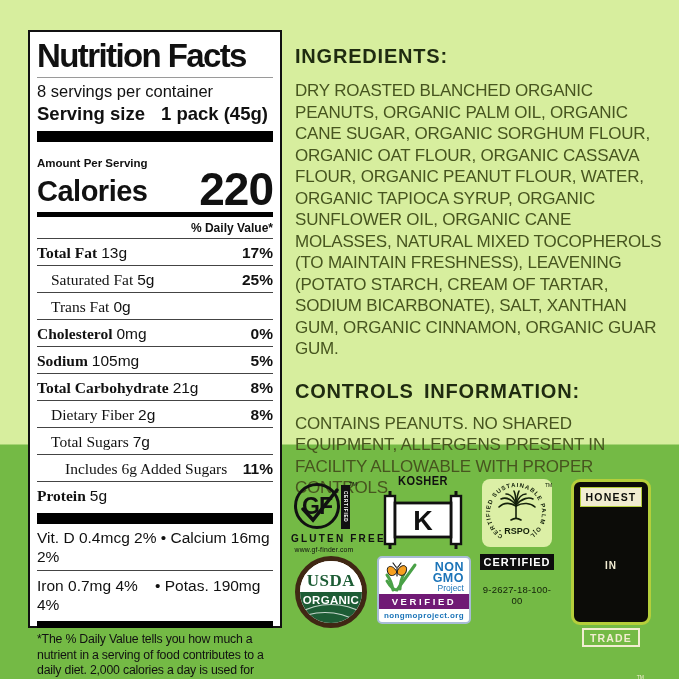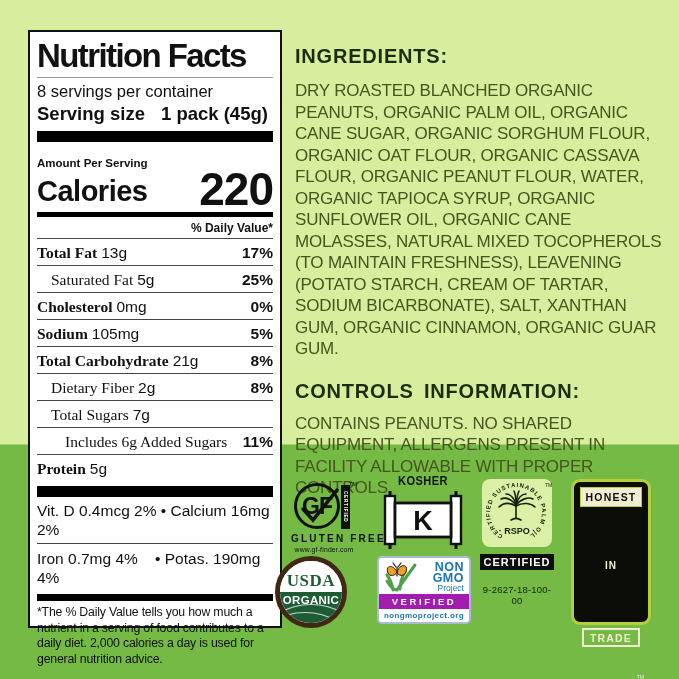--- a/index.html
+++ b/index.html
@@ -73,40 +73,40 @@
     border:3px solid #b5cf3b; border-radius:9px; display:flex; flex-direction:column; align-items:center;gap:26px; }
   .hn-bar { margin-top:5px; width:62px; height:20px; background:#f2edd2; border:1px solid #b5cf3b;
     color:#0c0c08; font-weight:bold; font-size:10.5px; letter-spacing:1.2px; text-align:center; line-height:18px; }
   .hn-stem { width:20px; height:25px; background:#f2edd2; border-left:1px solid #b5cf3b; border-right:1px solid #b5cf3b; }
   .hn-in { color:#f2edd2; font-weight:bold; font-size:10px; letter-spacing:1px; line-height:14px; height:14px; }
   .hn-trade { margin-top:3px; border:2px solid #f2edd2; color:#f2edd2; font-weight:bold;
     font-size:10.5px; letter-spacing:1.2px; padding:2px 6px 1px 6px; line-height:12px; }
   .hn-tm { align-self:flex-end; color:#f2edd2; font-size:5px; margin:1px 4px 0 0; }
 
   
-  .usda { left:275px; top:556px; width:72px; height:72px; border-radius:50%;
+  .usda { left:295px; top:556px; width:72px; height:72px; border-radius:50%;
     border:5px solid #402814; overflow:hidden; background:#fff; position:absolute; }
   .usda-top { height:50%; background:#fff; display:flex; align-items:flex-end; justify-content:center; }
   .usda-top span { font-family:"Liberation Serif", serif; font-weight:bold; font-size:17px;
     color:#1d5c35; letter-spacing:0.5px; line-height:22px; }
   .usda-bottom { height:50%; background:#1d5c35; position:relative; display:flex; align-items:flex-start; justify-content:center; }
   .usda-bottom span { color:#fff; font-weight:bold; font-size:11.5px; letter-spacing:0.3px; line-height:17px; position:relative; z-index:2; }
   .usda-arc { position:absolute; border-radius:50%; border:1px solid rgba(255,255,255,0.75); z-index:1; }
   .arc1 { width:90px; height:60px; left:-14px; top:12px; }
   .arc2 { width:90px; height:60px; left:-20px; top:20px; }
 
   
   .ngmo { left:377px; top:556px; width:94px; height:68px; background:#fff;
     border:2px solid #a8bcd6; border-radius:5px; overflow:hidden; display:flex; flex-direction:column; }
   .ngmo-top { flex:1; display:flex; align-items:center; padding:2px 3px 0 3px; }
   .ngmo-art { width:38px; height:34px; }
   .ngmo-txt { flex:1; text-align:right; color:#1b74b8; line-height:11px; padding-right:2px; }
   .ngmo-txt .big { font-weight:bold; font-size:12.5px; letter-spacing:0.5px; }
   .ngmo-txt .small { font-size:8.5px; line-height:9px; }
-  .ngmo-bar { height:15px; background:#a21caf; color:#fff; font-weight:bold; font-size:9.5px;
+  .ngmo-bar { height:15px; background:#701a75; color:#fff; font-weight:bold; font-size:9.5px;
     letter-spacing:2.6px; text-align:center; line-height:15px; }
   .ngmo-url { height:13px; color:#1b74b8; font-weight:bold; font-size:8px; letter-spacing:0.4px;
     text-align:center; line-height:13px; }
 </style>
 </head>
 <body>
 
 <div class="canvas">
 
   <div class="nf-panel">
@@ -126,20 +126,24 @@
     <div class="bar bar-md"></div>
     <div class="nf-dvh">% Daily Value*</div>
 
     <div class="nrow r-bold">
       <span class="nm"><span class="b">Total Fat</span><span>13g</span></span>
       <span class="dv">17%</span>
     </div>
     <div class="nrow ind1">
       <span class="nm"><span class="b">Saturated Fat</span><span>5g</span></span>
       <span class="dv">25%</span>
+    </div>
+    <div class="nrow ind1">
+      <span class="nm"><span class="b">Trans Fat</span><span>0g</span></span>
+      <span class="dv"></span>
     </div>
     <div class="nrow r-bold">
       <span class="nm"><span class="b">Cholesterol</span><span>0mg</span></span>
       <span class="dv">0%</span>
     </div>
     <div class="nrow r-bold">
       <span class="nm"><span class="b">Sodium</span><span>105mg</span></span>
       <span class="dv">5%</span>
     </div>
     <div class="nrow r-bold">

